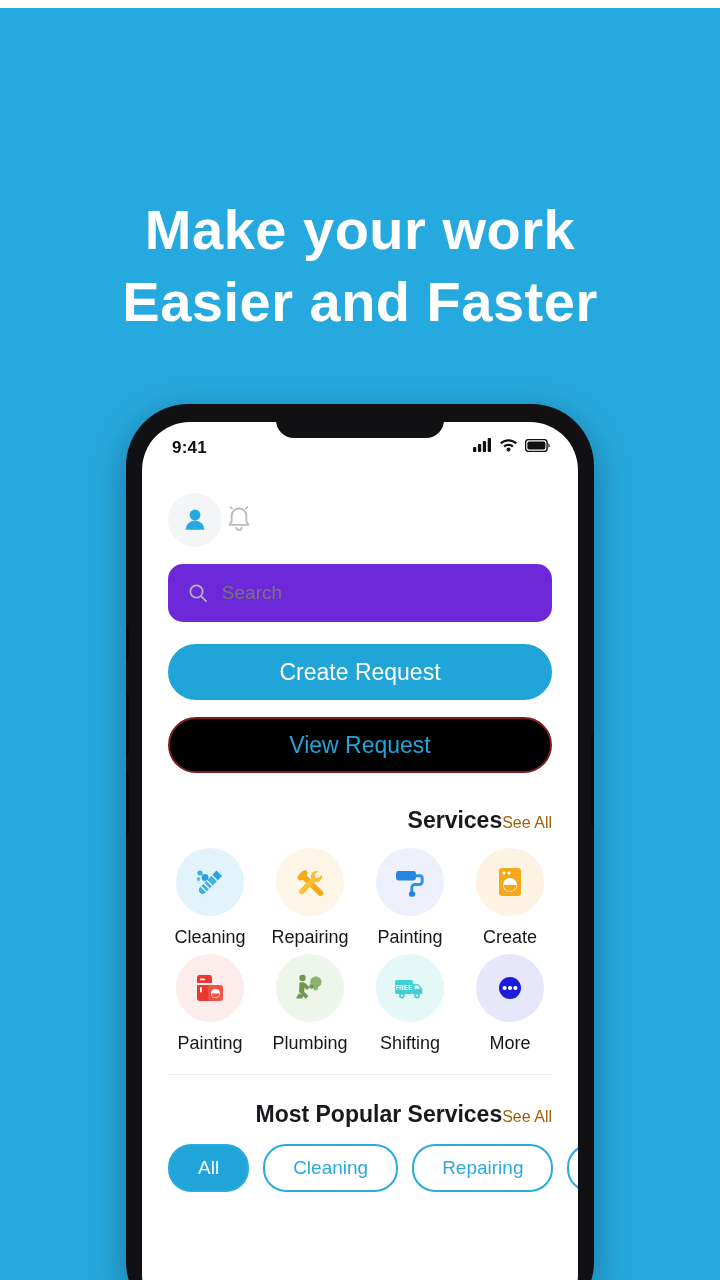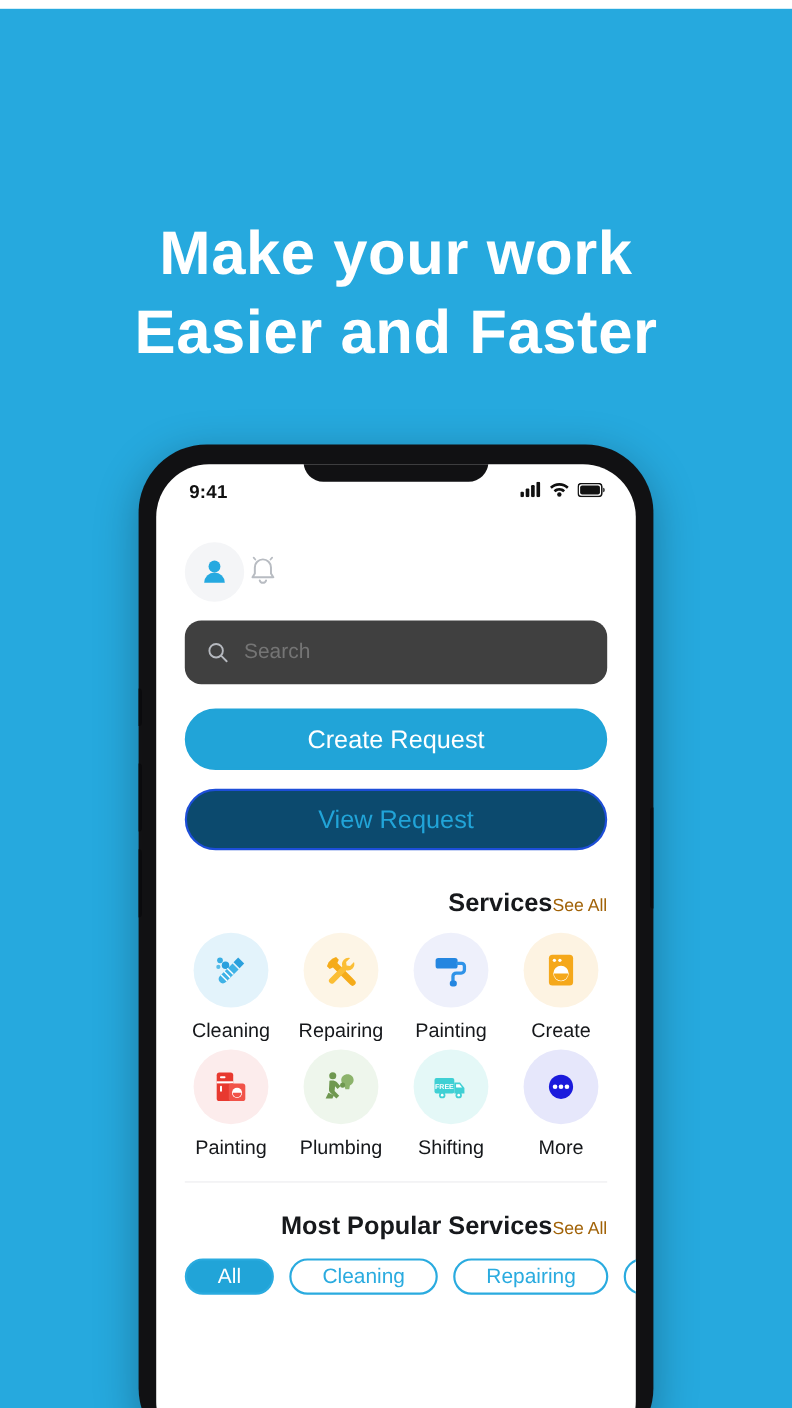--- a/index.html
+++ b/index.html
@@ -101,21 +101,21 @@
     font-size: 19px;
     color: #8d9096;
     flex: 1 1 auto;
   }
   .bell { width: 34px; height: 34px; flex: 0 0 auto; }
 
   
   .search-wrap { padding: 14px 26px 0 26px; }
   .search {
     height: 58px;
-    background: #404040;
+    background: #6d28d9;
     border-radius: 15px;
     display: flex; align-items: center;
     padding: 0 20px;
   }
   .search-ph {
     margin-left: 14px;
     font-size: 19px;
     color: #b9bcc2;
     border: 0; outline: 0; background: transparent;
     font-family: "Liberation Sans", sans-serif;
@@ -131,23 +131,23 @@
     font-size: 23px;
     cursor: pointer;
   }
   .btn-primary {
     background: #21a4d8;
     color: #ffffff;
     border: 2px solid #21a4d8;
   }
   .btn-outline {
     margin-top: 17px;
-    background: #0c4a6e;
+    background: #000000;
     color: #21a4d8;
-    border: 2px solid #1d4ed8;
+    border: 2px solid #7f1d1d;
   }
 
   
   .sec-head {
     display: flex; align-items: baseline; justify-content: flex-end;
     padding: 26px 26px 0 26px;
   }
   .sec-title { font-size: 23px; font-weight: 700; color: #17191c; }
   .see-all { font-size: 16px; color: #a16207; cursor: pointer; }
 
@@ -174,21 +174,21 @@
     height: 1px; background: #ebecee;
     margin: 20px 26px 0 26px;
   }
 
   
   .chips {
     display: flex; gap: 14px;
     padding: 16px 26px 0 26px;
   }
   .chip {
-    height: 33px;
+    height: 48px;
     border-radius: 23px;
     display: flex; align-items: center; justify-content: center;
     padding: 0 28px;
     font-size: 19px;
     white-space: nowrap;
     border: 2px solid #2aabdf;
     color: #2aabdf;
     background: #ffffff;
     flex: 0 0 auto;
     cursor: pointer;

